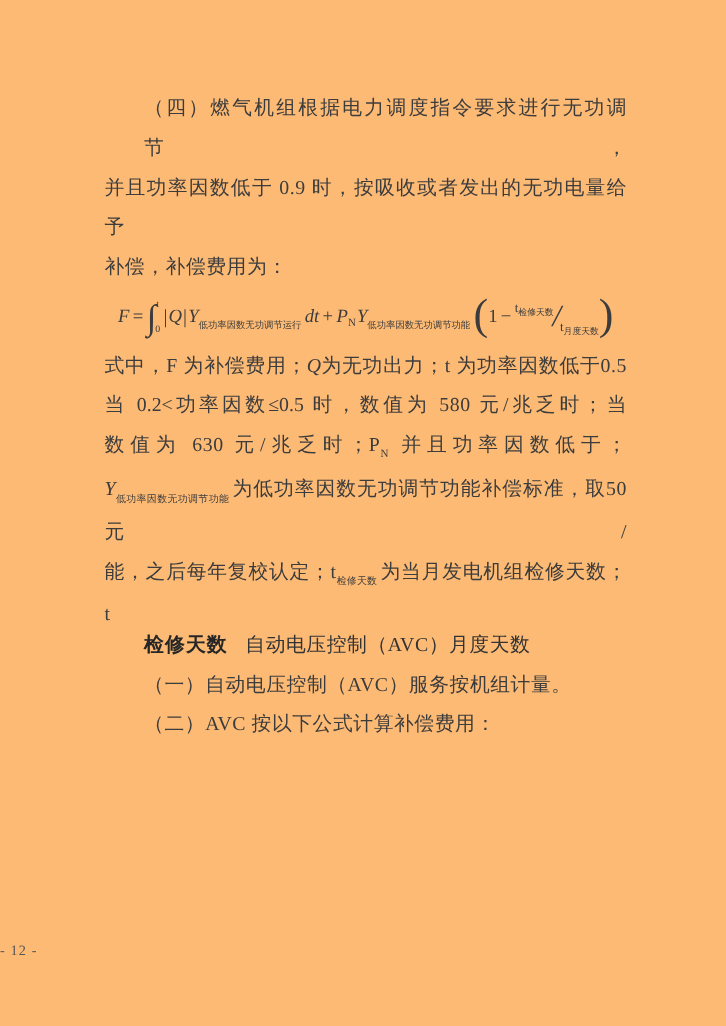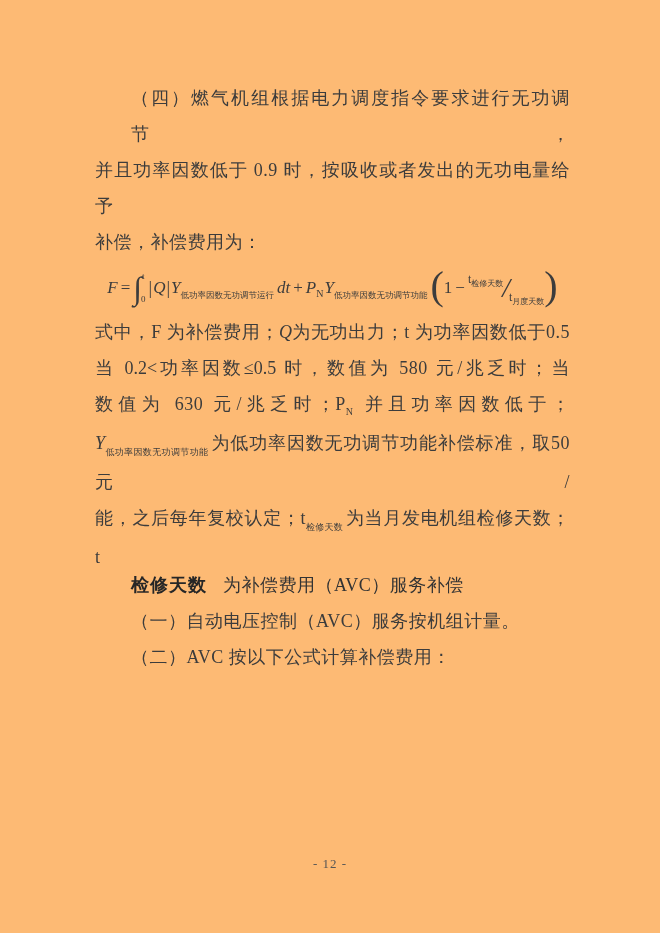--- a/index.html
+++ b/index.html
@@ -61,21 +61,21 @@
   .fsub { font-size:10px; position:relative; top:6px; margin-right:1px; }
   .fparen { font-size:40px; font-weight:200; position:relative; top:-2px; }
   .ffracnum { display:inline-block; position:relative; top:-9px; font-size:12px; }
   .ffracden { display:inline-block; position:relative; top:9px; font-size:12px; }
   .ffracsub { font-size:8px; position:relative; top:4px; }
   .fslash { font-size:28px; font-style:italic; margin:0 -1px; }
 
   .pagenum {
     position:absolute; top:856px; left:0;
     width:660px;
-    text-align:center;
+    text-align:left;
     font-size:13px;
     letter-spacing:1px;
     color:#555555;
   }
 </style>
 </head>
 <body>
 
 <div class="page">
   <div class="content">
@@ -90,20 +90,20 @@
           <span>0</span>
         </span><span class="fbar">|</span><span class="fvar">Q</span><span class="fbar">|</span><span class="fvar">Y</span><span class="fsubcn">低功率因数无功调节运行</span><span class="fvar">dt</span><span class="fop">+</span><span class="fvar">P</span><span class="fsub">N</span><span class="fvar">Y</span><span class="fsubcn">低功率因数无功调节功能</span><span class="fparen">(</span><span>1</span><span class="fop">−</span><span class="ffracnum"><span>t</span><span class="ffracsub">检修天数</span></span><span class="fslash">/</span><span class="ffracden"><span>t</span><span class="ffracsub">月度天数</span></span><span class="fparen">)</span>
     </div>
 
     <div class="ln j"><span>式中，F 为补偿费用；</span><span class="ivar">Q</span><span>为无功出力；t 为功率因数低于0.5</span></div>
     <div class="ln j"><span>当 </span><span class="cond">0.2&lt;功率因数≤0.5</span><span> 时，数值为 580 元/兆乏时；当</span></div>
     <div class="ln j"><span>数值为 630 元/兆乏时；</span><span>P</span><span class="isub">N</span><span> 并且功率因数低于；</span></div>
     <div class="ln j"><span class="ivar">Y</span><span class="isubcn">低功率因数无功调节功能</span><span>为低功率因数无功调节功能补偿标准，取50元/</span></div>
     <div class="ln j"><span>能，之后每年复校认定；t</span><span class="isubcn">检修天数</span><span>为当月发电机组检修天数；t</span></div>
 
-    <div class="ln ind sec"><span class="hnum">检修天数</span><span class="htitle">为补偿费用（AVC）服务补偿</span></div>
+    <div class="ln ind sec"><span class="hnum">检修天数</span><span class="htitle">自动电压控制（AVC）月度天数</span></div>
     <div class="ln ind">（一）自动电压控制（AVC）服务按机组计量。</div>
     <div class="ln ind">（二）AVC 按以下公式计算补偿费用：</div>
 
   </div>
 
   <div class="pagenum">- 12 -</div>
 </div>
 
 </body></html>

